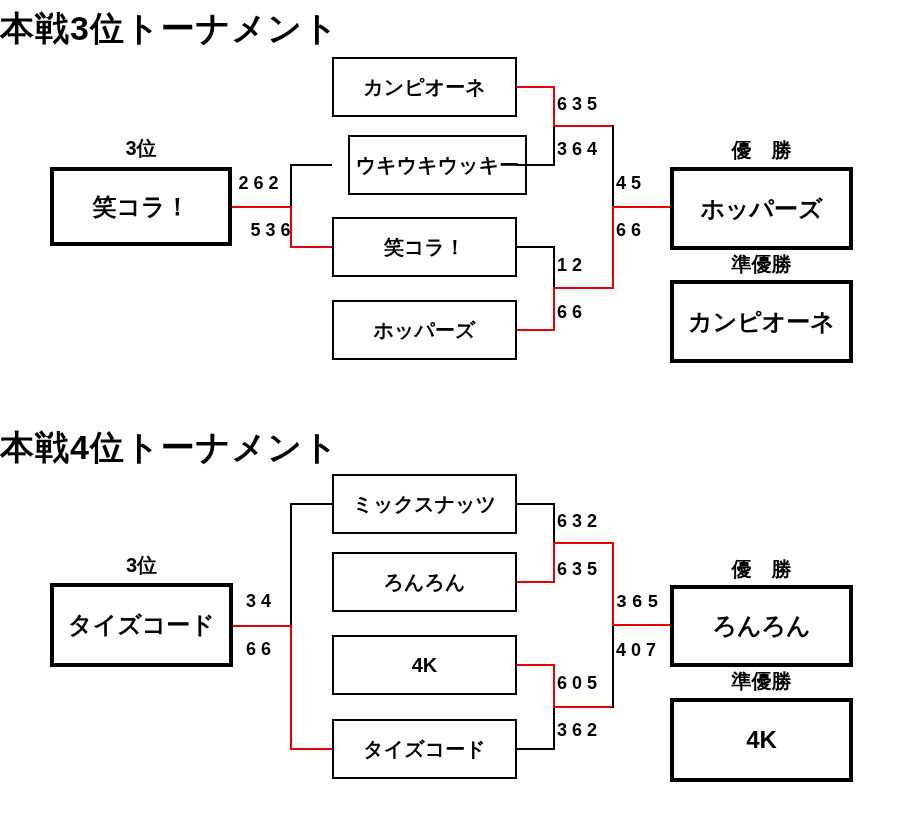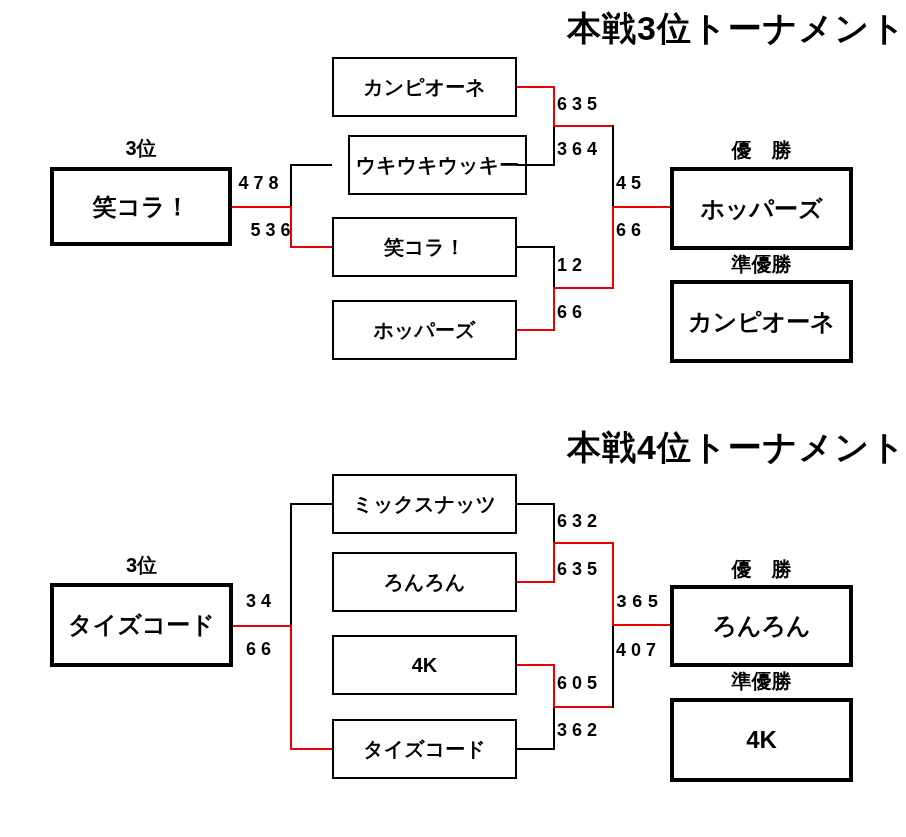--- a/index.html
+++ b/index.html
@@ -1,19 +1,19 @@
 <!DOCTYPE html>
 <html style="--win-color: #e60000; --line-color: #000000;"><head>
 <meta charset="utf-8">
 <style>
   html,body{margin:0;padding:0;background:#fff;}
   body{width:906px;height:837px;position:relative;overflow:hidden;
        font-family:"Liberation Sans",sans-serif;font-weight:bold;color:#000;}
   .stage{position:absolute;left:0;top:0;width:906px;height:837px;}
-  .title{position:absolute;left:0;width:906px;text-align:right;
+  .title{position:absolute;left:0;width:906px;text-align:left;
          font-size:34px;letter-spacing:1px;line-height:1;}
   .lbl{position:absolute;font-size:20px;line-height:1;text-align:center;}
   .box{position:absolute;display:flex;align-items:center;justify-content:center;
        background:#fff;box-sizing:border-box;text-align:center;}
   .thin{border:2px solid var(--line-color,#000);font-size:20px;}
   .thick{border:4px solid var(--line-color,#000);font-size:24px;}
   .num{position:absolute;font-size:18px;line-height:1;letter-spacing:5px;white-space:nowrap;}
   .ctr{text-align:center;}
   .hl{position:absolute;height:2px;}
   .vl{position:absolute;width:2px;}
@@ -48,21 +48,21 @@
 
     <div class="lbl" style="left:670px;top:140px;width:183px;">優　勝</div>
     <div class="box thick" style="left:670px;top:167px;width:183px;height:83px;">
       <span>ホッパーズ</span>
     </div>
     <div class="lbl" style="left:670px;top:254px;width:183px;">準優勝</div>
     <div class="box thick" style="left:670px;top:280px;width:183px;height:83px;">
       <span>カンピオーネ</span>
     </div>
 
-    <span class="num ctr" style="left:234px;top:174px;width:54px;">478</span>
+    <span class="num ctr" style="left:234px;top:174px;width:54px;">262</span>
     <span class="num ctr" style="left:234px;top:221px;width:54px;margin-left:12px;">536</span>
     <span class="num" style="left:557px;top:95px;">635</span>
     <span class="num" style="left:557px;top:140px;">364</span>
     <span class="num" style="left:557px;top:256px;">12</span>
     <span class="num" style="left:557px;top:303px;">66</span>
     <span class="num" style="left:616px;top:174px;">45</span>
     <span class="num" style="left:616px;top:221px;">66</span>
 
     <div class="hl red" style="left:232px;top:206px;width:58px;"></div>
     <div class="vl blk" style="left:290px;top:164px;height:43px;"></div>

